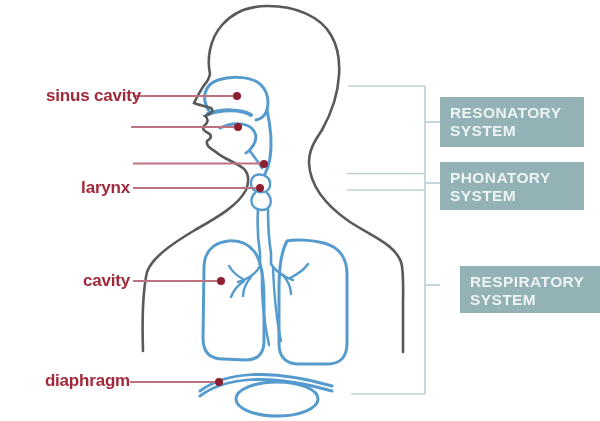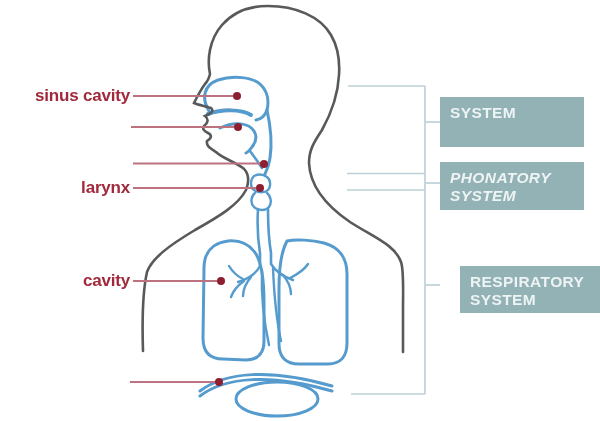--- a/index.html
+++ b/index.html
@@ -6,33 +6,33 @@
   .stage{
     position:relative;width:600px;height:421px;background:#ffffff;
     font-family:"Liberation Sans",sans-serif;overflow:hidden;
   }
   .stage svg{position:absolute;left:0;top:0;}
   .anat-label{
     position:absolute;left:0;width:130px;text-align:right;
     font-weight:bold;font-size:17px;line-height:21px;color:#a2293b;
     letter-spacing:-0.2px;white-space:nowrap;
   }
-  .lbl-sinus{top:85px;}
+  .lbl-sinus{top:85px;padding-left:11px;}
   .lbl-oral{top:115px;}
   .lbl-vocal{top:151px;}
   .lbl-larynx{top:177px;text-align:right;}
   .lbl-lungs{top:270px;}
   .lbl-diaphragm{top:370px;}
   .sys-box{
     position:absolute;left:440px;width:144px;background:#92b2b6;
     color:#eef3f3;font-weight:bold;font-size:15.5px;line-height:17.5px;
     letter-spacing:0.4px;padding:7px 0 0 10px;box-sizing:border-box;
   }
   .box-resonatory{top:97px;height:50px;}
-  .box-phonatory{top:162px;height:48px;font-style:italic;}
+  .box-phonatory{top:162px;height:48px;}
   .box-respiratory{top:266px;height:47px;margin-left:20px;}
   .sys-line{display:block;}
 </style>
 </head>
 <body>
 
 <div class="stage">
 
   <svg width="600" height="421" viewBox="0 0 600 421">
 
@@ -107,22 +107,24 @@
       <circle cx="264" cy="164" r="4"></circle>
       <circle cx="260" cy="188" r="4"></circle>
       <circle cx="221" cy="281" r="4"></circle>
       <circle cx="219" cy="382" r="4"></circle>
     </g>
   </svg>
 
   <div class="anat-label lbl-sinus">sinus cavity</div>
   <div class="anat-label lbl-larynx">larynx</div>
   <div class="anat-label lbl-lungs">cavity</div>
+  <div class="anat-label lbl-diaphragm">diaphragm</div>
 
   <div class="sys-box box-resonatory">
+    <span class="sys-line">RESONATORY</span>
     <span class="sys-line">SYSTEM</span>
   </div>
   <div class="sys-box box-phonatory">
     <span class="sys-line">PHONATORY</span>
     <span class="sys-line">SYSTEM</span>
   </div>
   <div class="sys-box box-respiratory">
     <span class="sys-line">RESPIRATORY</span>
     <span class="sys-line">SYSTEM</span>
   </div>

